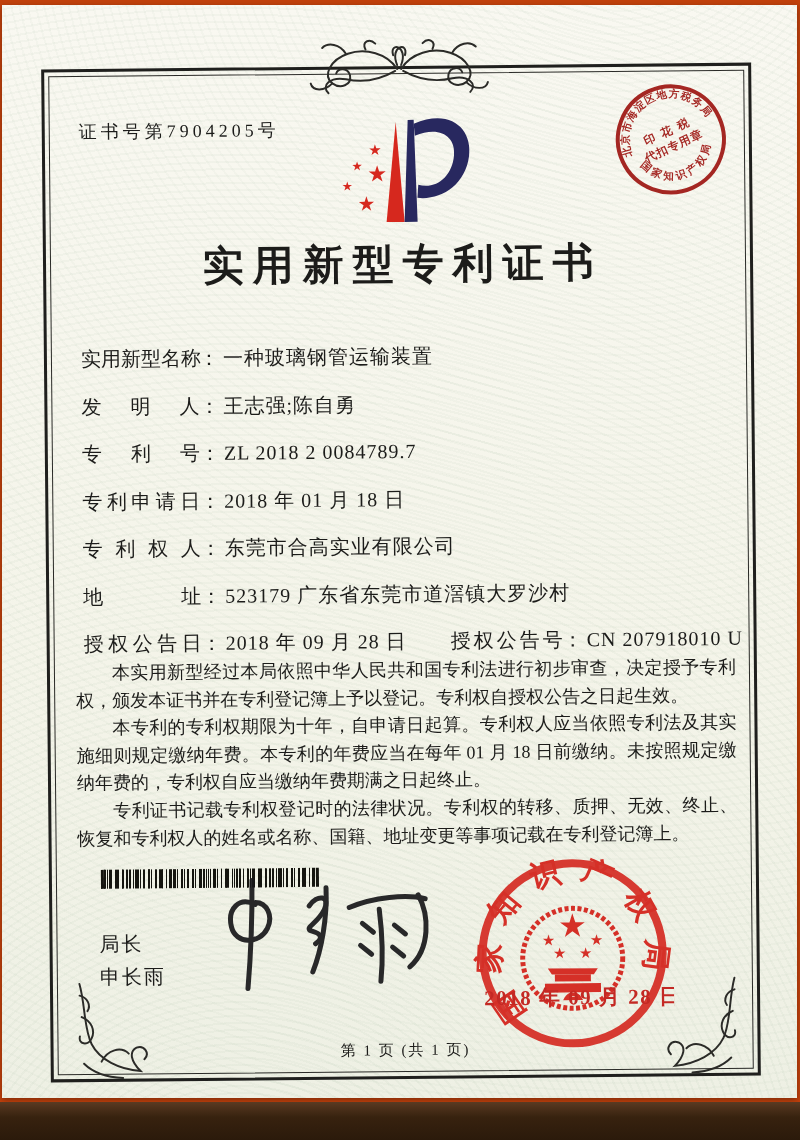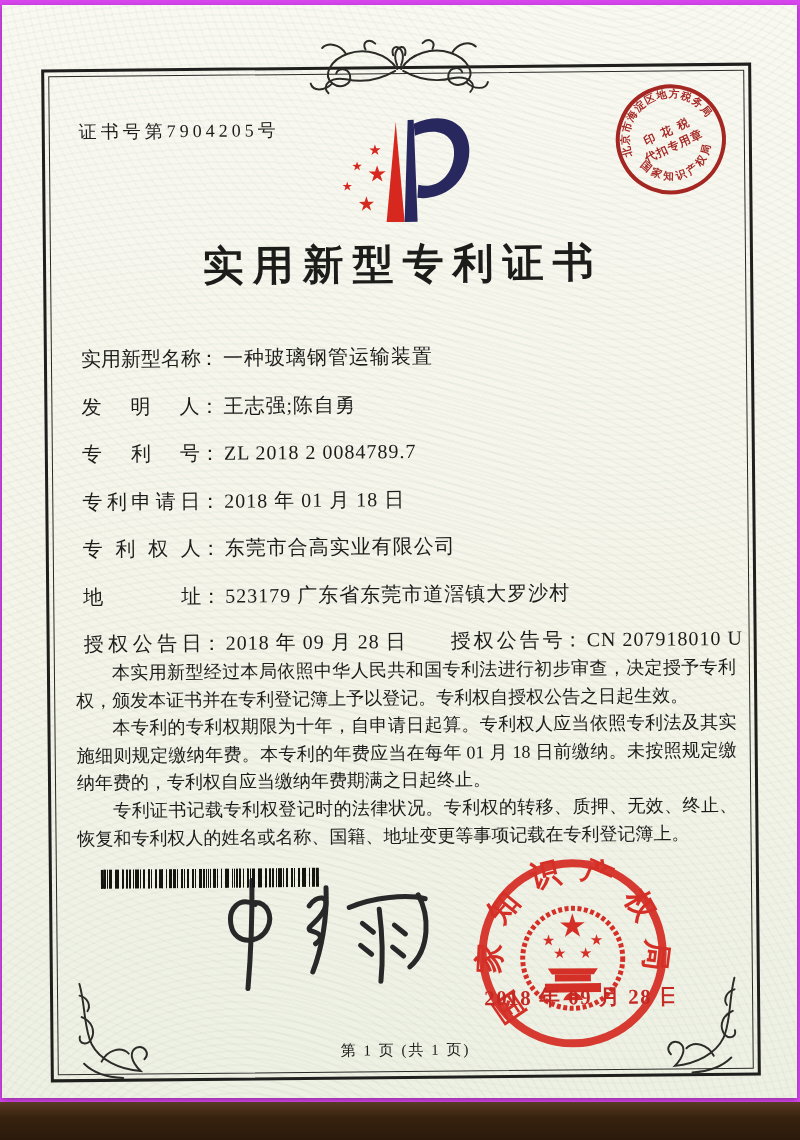--- a/index.html
+++ b/index.html
@@ -1,17 +1,17 @@
 <!DOCTYPE html>
 <html><head>
 <meta charset="utf-8">
 <style>
   html,body{margin:0;padding:0;}
   body{width:800px;height:1140px;font-family:"Liberation Serif","DejaVu Serif",serif;color:#1c1c1a;}
-  .photo{position:relative;width:800px;height:1140px;background:#d946ef;overflow:hidden;}
+  .photo{position:relative;width:800px;height:1140px;background:#c2410c;overflow:hidden;}
   .table-edge{position:absolute;left:0;right:0;bottom:0;height:38px;
     background:linear-gradient(180deg,#5a3a22 0%,#37220f 40%,#2b1a0b 100%);}
   .paper{position:absolute;left:2px;right:3px;top:5px;bottom:42px;
     background-color:#f6f5ec;
     background-image:
       repeating-radial-gradient(circle at 30% 115%, rgba(110,150,115,.05) 0 2px, transparent 2px 7px),
       repeating-radial-gradient(circle at 78% -12%, rgba(110,150,115,.04) 0 2px, transparent 2px 8px),
       linear-gradient(180deg,#f9f8f1 0%,#f4f4e9 60%,#eef0e4 100%);
     box-shadow:0 2px 6px rgba(0,0,0,.35);}
   .frame-rot{position:absolute;left:46px;top:66px;width:710px;height:1013px;transform:rotate(-0.55deg);}
@@ -168,20 +168,24 @@
       </div>
 
       <div class="paras">
         <p>本实用新型经过本局依照中华人民共和国专利法进行初步审查，决定授予专利权，颁发本证书并在专利登记簿上予以登记。专利权自授权公告之日起生效。</p>
         <p>本专利的专利权期限为十年，自申请日起算。专利权人应当依照专利法及其实施细则规定缴纳年费。本专利的年费应当在每年 01 月 18 日前缴纳。未按照规定缴纳年费的，专利权自应当缴纳年费期满之日起终止。</p>
         <p>专利证书记载专利权登记时的法律状况。专利权的转移、质押、无效、终止、恢复和专利权人的姓名或名称、国籍、地址变更等事项记载在专利登记簿上。</p>
       </div>
 
       <div class="barcode"></div>
 
+      <div class="signer">
+        <div>局长</div>
+        <div>申长雨</div>
+      </div>
 
       <svg class="signature" viewBox="0 0 238 124">
         <g stroke="#17171a" fill="none" stroke-width="5" stroke-linecap="round" stroke-linejoin="round" opacity=".92">
           <path d="M44,30 C28,22 16,34 20,52 C24,70 48,70 56,54 C62,42 56,28 44,28"></path>
           <path d="M41,6 C41,42 39,82 36,114"></path>
           <path d="M98,32 C106,20 120,22 113,36 C106,50 92,54 100,57 C110,60 112,64 104,70"></path>
           <path d="M115,14 C116,44 110,76 101,98"></path>
           <path d="M138,34 C162,24 196,21 214,26"></path>
           <path d="M207,22 C218,42 219,76 198,94"></path>
           <path d="M168,36 C171,62 171,90 169,108"></path>

